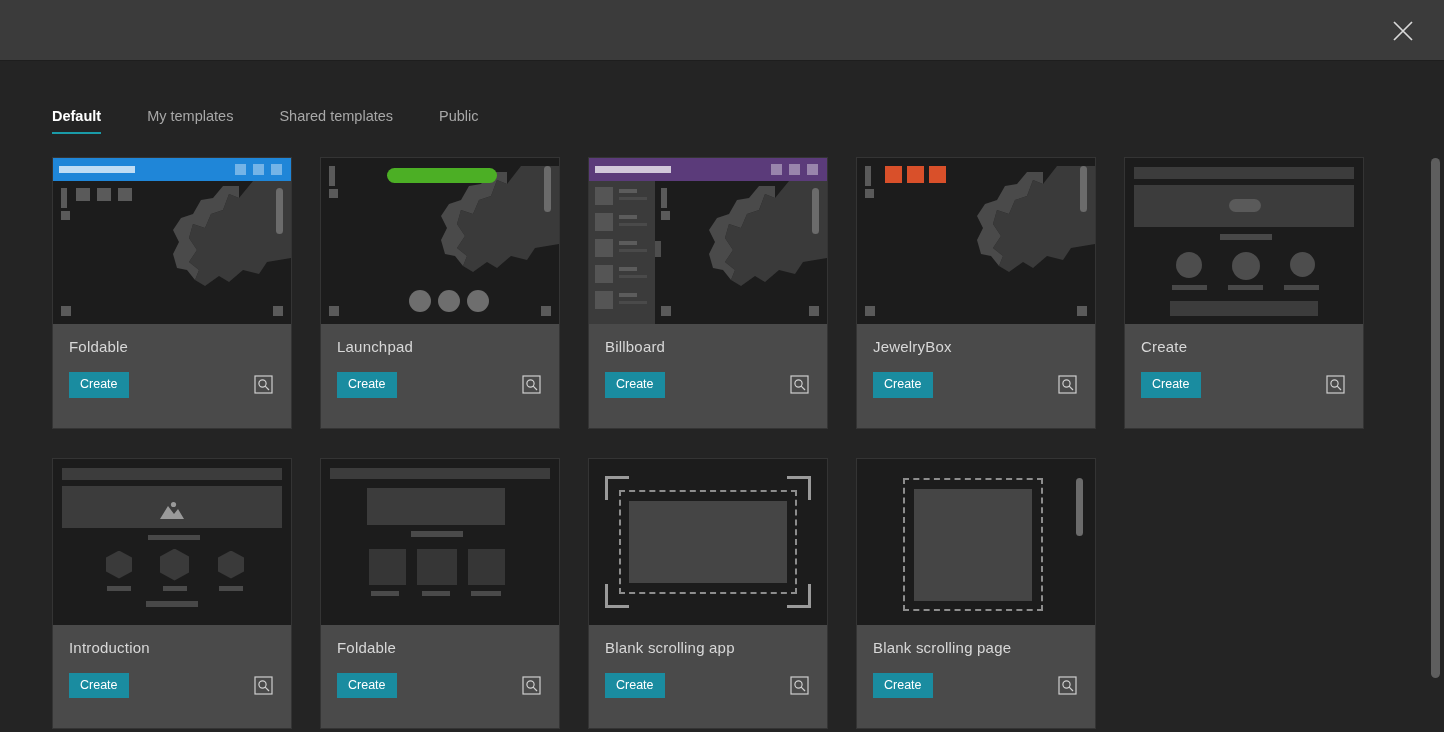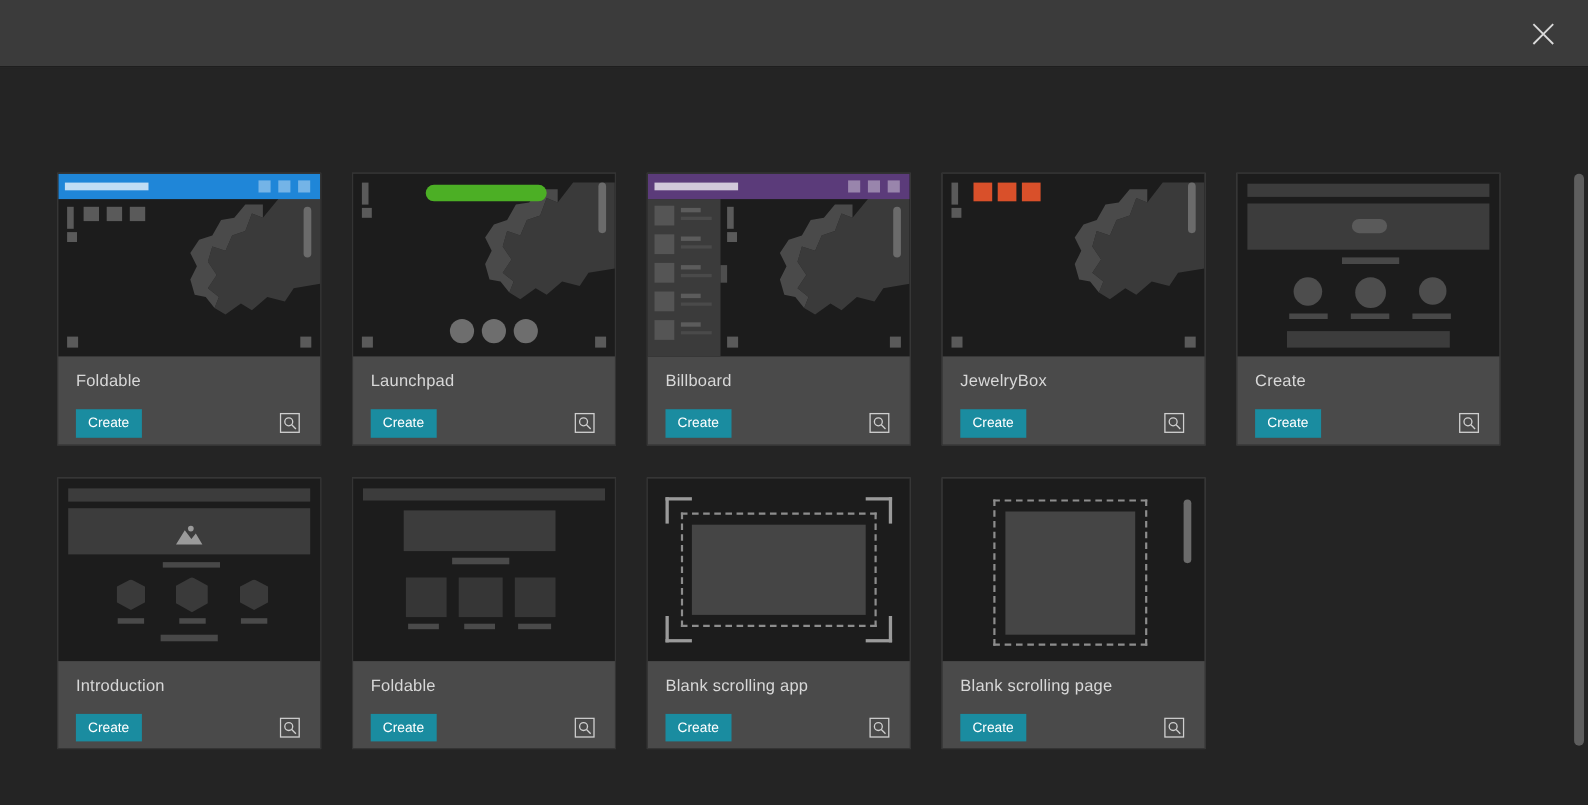--- a/index.html
+++ b/index.html
@@ -94,21 +94,21 @@
     background: #4a4a4a;
     border: 1px solid #343434;
     cursor: pointer;
   }
   .thumb {
     position: relative;
     width: 238px; height: 166px;
     background: #1c1c1c;
     overflow: hidden;
   }
-  .card-footer { padding: 14px 16px 6px 16px; }
+  .card-footer { padding: 14px 16px 30px 16px; }
   .card-title {
     color: #d8d8d8;
     font-size: 15px;
     letter-spacing: .2px;
     margin-bottom: 17px;
     white-space: nowrap;
   }
   .card-actions { display: flex; align-items: center; justify-content: space-between; }
   .create-button {
     background: #1a8ca0;
@@ -178,20 +178,34 @@
         <path d="M3 3 L21 21 M21 3 L3 21" stroke="#d9d9d9" stroke-width="1.7" fill="none"></path>
       </svg>
     </span>
   </div>
 </div>
 
 <div id="content">
 
   <div id="toolbar">
 
+    <div id="tabs">
+      <div class="tab active">
+        <span>Default</span>
+      </div>
+      <div class="tab">
+        <span>My templates</span>
+      </div>
+      <div class="tab">
+        <span>Shared templates</span>
+      </div>
+      <div class="tab">
+        <span>Public</span>
+      </div>
+    </div>
 
   </div>
 
   <div id="grid">
 
     <div class="card">
       <div class="thumb">
         <div class="tb-map">
           <svg width="238" height="166" viewBox="0 0 238 166">
             <path d="M200 23 L186 40 L176 36 L170 52 L158 56 L152 70 L140 66 L136 80 L144 92

